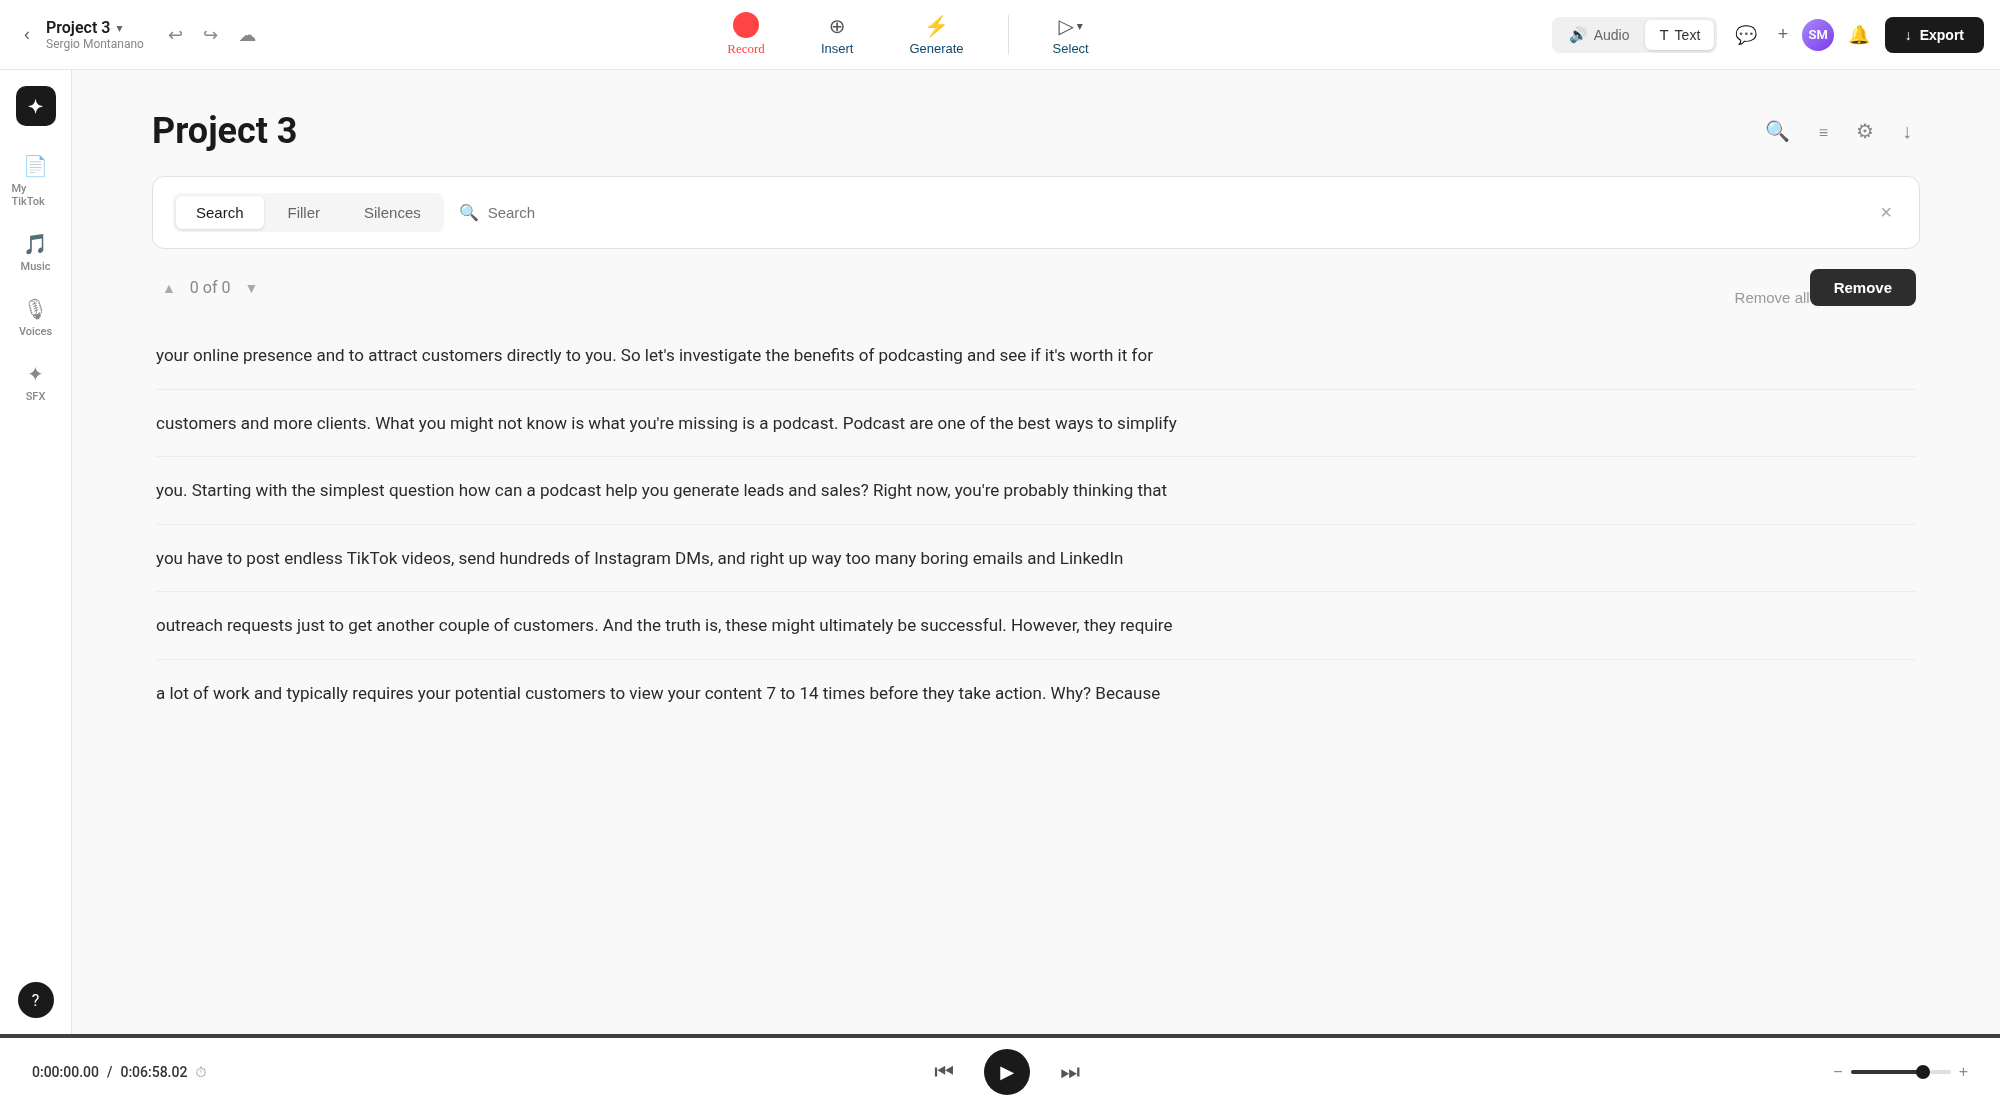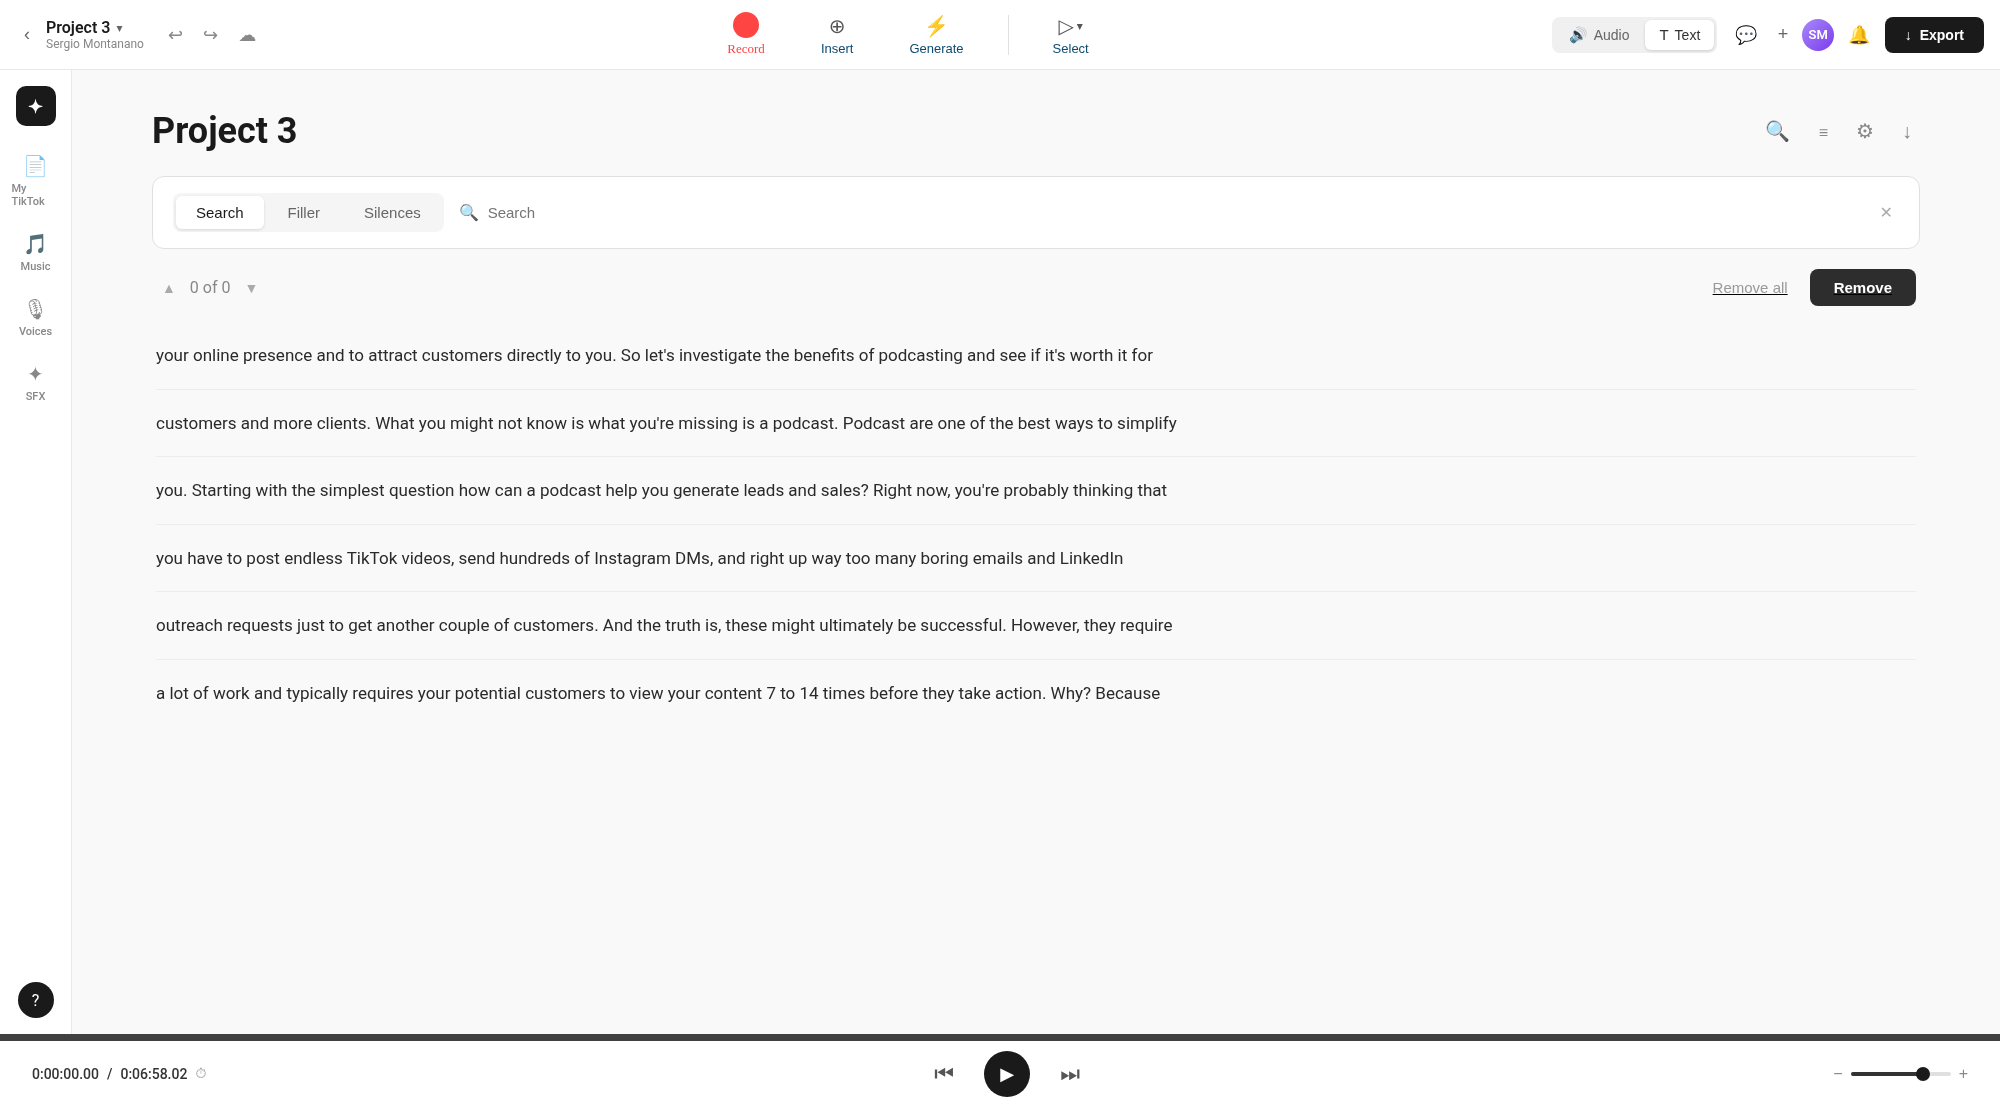--- a/index.html
+++ b/index.html
@@ -387,23 +387,22 @@
       color: #aaa;
       font-size: 14px;
       padding: 4px 6px;
     }
     .counter-text {
       font-size: 16px;
       color: #888;
     }
     .action-btns {
       display: flex;
-      align-items: center;
-      gap: 22px;
-      text-decoration: underline;
+      align-items: flex-end;
+      gap: 0;
     }
     .remove-all-btn {
       background: none;
       border: none;
       cursor: pointer;
       font-size: 15px;
       color: #999;
       font-weight: 500;
     }
     .remove-btn {
@@ -430,21 +429,21 @@
       border-bottom: 1px solid #ececec;
     }
     .transcript-paragraph:last-child {
       border-bottom: none;
     }
 
     
     .bottom-player {
       height: 72px;
       background: #ffffff;
-      border-top: 7px solid #404040;
+      border-top: 4px solid #404040;
       display: flex;
       align-items: center;
       padding: 0 32px;
       gap: 16px;
       flex-shrink: 0;
     }
     .time-display {
       font-size: 14px;
       color: #333;
       font-weight: 500;

